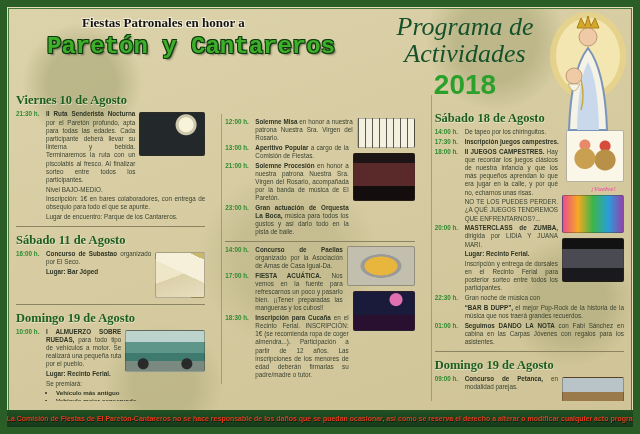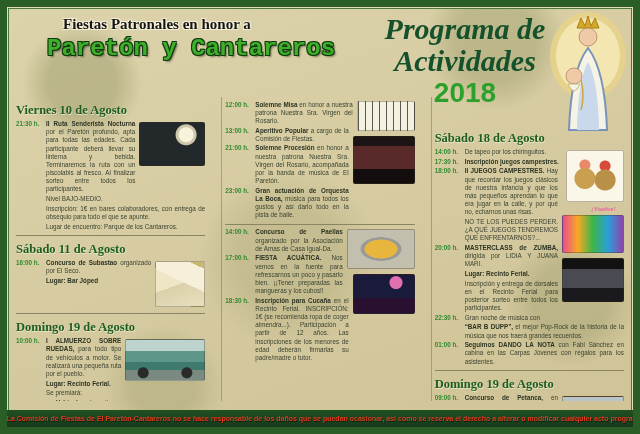--- a/index.html
+++ b/index.html
@@ -11,30 +11,30 @@
       radial-gradient(circle at 78% 8%, rgba(136,140,88,.34) 0 40px, rgba(136,140,88,0) 70px),
       radial-gradient(circle at 45% 60%, rgba(150,150,100,.25) 0 50px, rgba(150,150,100,0) 90px),
       radial-gradient(circle at 90% 70%, rgba(136,140,88,.3) 0 36px, rgba(136,140,88,0) 66px),
       radial-gradient(circle at 25% 90%, rgba(136,140,88,.28) 0 30px, rgba(136,140,88,0) 60px),
       linear-gradient(160deg,#ddd3ab 0%,#d6cba1 45%,#cfc397 100%);
     box-shadow:inset 0 0 0 1px #e6debb, inset 0 0 0 2px #4a7a3a;}
   
   .header{position:relative;height:88px;}
   .t1,.t2{font-family:"Liberation Serif",serif;font-weight:bold;color:#151515;
     text-shadow:1px 1px 0 #f3eed6,-1px -1px 0 #f3eed6,1px -1px 0 #f3eed6,-1px 1px 0 #f3eed6;
-    font-size:15px;line-height:1.15;margin-left:56px;}
+    font-size:13px;line-height:1.15;margin-left:75px;}
   .t1{padding-top:9px;}
   .t3{font-family:Liberation Mono, monospace;font-weight:bold;color:#3fae2a;font-size:24px;margin:2px 4px 0 40px;
     text-shadow:1px 1px 0 #0c3a0c,-1px -1px 0 #0c3a0c,1px -1px 0 #0c3a0c,-1px 1px 0 #0c3a0c,2px 2px 2px rgba(0,0,0,.45);}
   .prog{position:absolute;top:6px;left:368px;width:180px;text-align:center;}
-  .prog .p1,.prog .p2{font-family:"Liberation Serif",serif;font-style:italic;font-weight:bold;color:#15512a;font-size:30px;line-height:1.05;}
+  .prog .p1,.prog .p2{font-family:"Liberation Serif",serif;font-style:italic;font-weight:normal;color:#15512a;font-size:26px;line-height:1.05;}
   .prog .yr{font-family:"Liberation Sans",sans-serif;font-weight:bold;color:#2ba12b;font-size:28px;margin-top:1px;}
   .virgen{position:absolute;top:3px;right:4px;width:82px;height:126px;z-index:5;}
   
-  .cols{display:flex;gap:13px;padding:2px 6px 0 6px;box-sizing:border-box;height:306px;overflow:hidden;}
+  .cols{display:flex;gap:13px;padding:2px 6px 0 6px;box-sizing:border-box;height:306px;overflow:hidden;align-items:center;}
   .column{flex:1 1 0;min-width:0;padding:0 3px;overflow:hidden;}
   .column + .column{border-left:1px solid rgba(110,104,70,.45);}
   .section{border-top:1px solid #8b8462;padding:2px 0 3px 0;overflow:hidden;}
   .section:first-child{border-top:none;}
   .col3 .section:first-child{padding-top:30px;}
   .sec-head{margin:1px 0 2px 0;}
   .sec-title{font-family:"Liberation Serif",serif;font-weight:bold;color:#1c5e1f;font-size:12.5px;
     text-shadow:.5px .5px 0 rgba(240,235,210,.8);}
   .sec-sub{font-family:"Liberation Serif",serif;font-weight:bold;color:#1c5e1f;font-size:7px;margin-left:3px;}
   .item{display:flex;margin:1.5px 0;}

